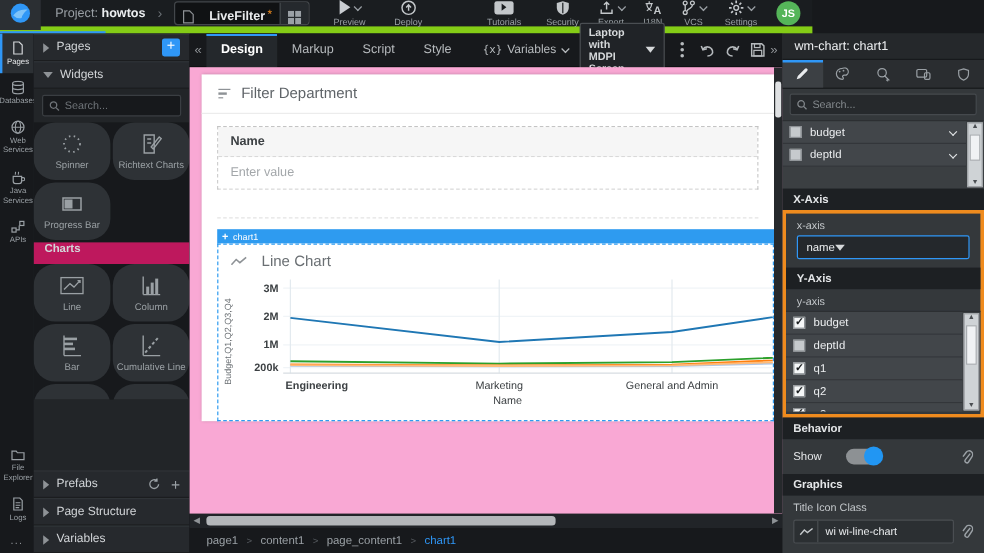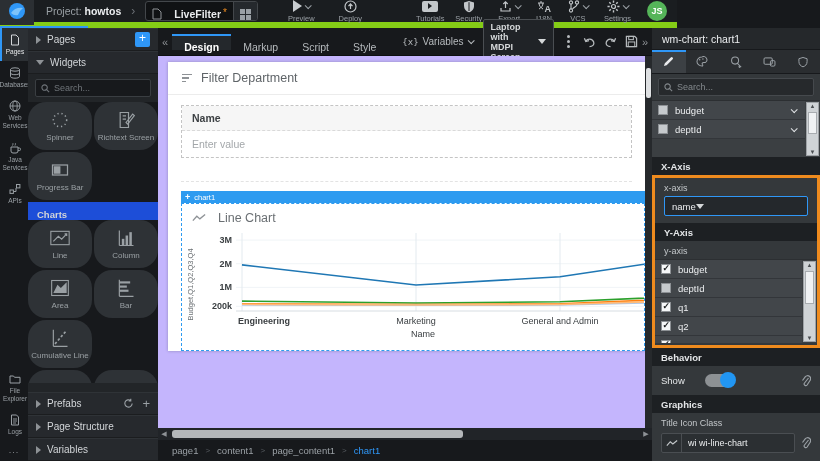--- a/index.html
+++ b/index.html
@@ -14,21 +14,21 @@
   .topbar { position:absolute; left:0; top:0; width:677px; height:28px; background:#1a1d20; display:flex; align-items:center; border-bottom:6px solid #84cc16; }
   .logo-block { width:34px; height:28px; background:#2b2f33; display:flex; align-items:center; justify-content:center; }
   .proj { margin-left:12px; font-size:10.5px; color:#9aa0a5; white-space:nowrap; }
   .proj b { color:#eceef0; font-weight:bold; }
   .crumb-sep { color:#6a6f74; font-size:12px; margin:0 10px; }
   .page-tab { display:flex; align-items:center; height:20px; background:#101214; border:1px solid #43474b; border-radius:3px; overflow:hidden; }
   .page-tab .seg { display:flex; align-items:flex-end; padding:0 6px; height:100%; }
   .page-tab .name { font-size:10.5px; font-weight:bold; color:#e9ebed; }
   .page-tab .dirty { color:#ef8b1e; font-size:10px; margin-left:2px; transform:translateY(-2px); }
   .page-tab .grid-seg { background:#25292d; border-left:1px solid #43474b; }
-  .topbar-actions { display:flex; gap:24px; margin-left:30px; }
+  .topbar-actions { display:flex; gap:24px; margin-left:20px; }
   .tb-act { display:flex; flex-direction:column; align-items:center; gap:1px; cursor:pointer; }
   .tb-act .ic { height:13px; display:flex; align-items:center; gap:3px; color:#c3c7ca; }
   .tb-act .lb { font-size:7.5px; color:#9aa0a5; }
   .play-tri { width:0; height:0; border-left:9px solid #c9cdd1; border-top:6px solid transparent; border-bottom:6px solid transparent; }
   .tutorial-ic { width:16px; height:11px; background:#c3c7ca; border-radius:2px; display:flex; align-items:center; justify-content:center; }
   .tutorial-ic i { width:0; height:0; border-left:4px solid #1a1d20; border-top:3px solid transparent; border-bottom:3px solid transparent; }
   .topbar-right { margin-left:auto; display:flex; align-items:center; gap:16px; padding-right:10px; }
   .avatar { width:20px; height:20px; border-radius:50%; background:#55b559; color:#fff; font-size:9px; font-weight:bold; display:flex; align-items:center; justify-content:center; }
   .active-strip { position:absolute; left:0; top:26px; width:88px; height:2px; background:#2f97f7; }
 
@@ -45,39 +45,39 @@
   .sec-hdr { height:23px; min-height:23px; background:#26292d; border-top:1px solid #2f3337; border-bottom:1px solid #1b1d1f; display:flex; align-items:center; padding:0 8px; gap:6px; font-size:10px; color:#d2d5d8; cursor:pointer; }
   .sec-hdr .flex { flex:1; }
   .plus-btn { width:15px; height:15px; background:#2f97f7; border-radius:2px; color:#fff; font-size:12px; line-height:13px; text-align:center; cursor:pointer; }
   .search-box { margin:5px 7px; height:18px; min-height:18px; background:#17191c; border:1px solid #3a3e42; border-radius:2px; display:flex; align-items:center; padding:0 5px; gap:4px; }
   .search-box .ph { font-size:9px; color:#6f7479; }
   .tiles { display:grid; grid-template-columns:1fr 1fr; gap:2px; background:#17191c; padding:0 0 2px; }
   .tile { background:#2e3236; height:48px; display:flex; flex-direction:column; align-items:center; justify-content:center; gap:3px; color:#9aa0a4; cursor:pointer;border-radius:18px; }
   .tile .lb { font-size:8px; color:#9aa0a4; white-space:nowrap; }
   .tiles.clip { height:13px; overflow:hidden; }
   .tiles.clip .tile { height:48px; }
-  .mini-hdr { height:18px; min-height:18px; background:#1d4ed8; display:flex; align-items:flex-end; padding:0 9px; font-size:9.5px; font-weight:bold; color:#d2d5d8; }
+  .mini-hdr { height:18px; min-height:18px; background:#be185d; display:flex; align-items:flex-start; padding:0 9px; font-size:9.5px; font-weight:bold; color:#d2d5d8; }
   .panel-bottom { margin-top:auto; }
   .hdr-tools { display:flex; gap:8px; align-items:center; color:#9aa0a5; font-size:12px; }
 
   
   .main { position:absolute; left:158px; top:28px; width:494px; height:433px; display:flex; flex-direction:column; background:#17191c; }
   .toolbar { height:28px; min-height:28px; display:flex; align-items:center; background:#17191c; border-bottom:1px solid #0e1012; }
   .tb-chev { color:#8e9296; font-size:11px; padding:0 4px; cursor:pointer; }
-  .ctab { height:16px; line-height:27px; padding:0 12px; font-size:10.5px; color:#b6babd; cursor:pointer; }
+  .ctab { height:28px; line-height:27px; padding:0 12px; font-size:10.5px; color:#b6babd; cursor:pointer; }
   .ctab.active { color:#fff; background:#24282c; box-shadow:inset 0 2px 0 #2f97f7; font-weight:bold; }
   .vars { display:flex; align-items:center; gap:4px; margin-left:14px; font-size:10px; color:#b6babd; cursor:pointer; }
   .vars .vx { font-family:"DejaVu Sans Mono", monospace; font-size:9px; }
   .device-sel { display:flex; align-items:center; gap:6px; margin-left:10px; border:1px solid #4a4e52; background:#202327; border-radius:2px; padding:2px 7px; font-size:9px; font-weight:bold; color:#d5d8da; cursor:pointer; }
   .kebab { margin-left:8px; display:flex; flex-direction:column; gap:2px; padding:0 5px; cursor:pointer; }
   .kebab i { width:3px; height:3px; background:#b6babd; border-radius:50%; }
   .tool-ic { color:#b6babd; margin-left:8px; cursor:pointer; display:flex; align-items:center; }
 
   
-  .canvas { flex:1; background:#c4b5fd; position:relative; overflow:hidden; }
+  .canvas { flex:1; background:#f9a8d4; position:relative; overflow:hidden; }
   .page { position:absolute; left:10px; top:6px; right:7px; background:#fff; box-shadow:0 0 3px rgba(0,0,0,.25); }
   .filt-hdr { display:flex; align-items:center; gap:9px; padding:9px 14px; border-bottom:1px solid #ececec; color:#5f6468; font-size:12.5px; }
   .filt-ic { display:flex; flex-direction:column; gap:2px; }
   .filt-ic i { height:1.5px; background:#8e9296; display:block; }
   .filt-ic i:nth-child(1){width:10px;} .filt-ic i:nth-child(2){width:7px;} .filt-ic i:nth-child(3){width:4px;}
   .name-panel { margin:10px 13px 0; border:1px dashed #c4c4c4; }
   .name-hdr { background:#f6f6f6; border-bottom:1px dashed #d9d9d9; padding:6px 10px; font-size:10.5px; font-weight:bold; color:#3c4043; }
   .name-val { padding:7px 10px; font-size:10.5px; color:#a3a7aa; background:#fff; }
   .gap-dashes { height:24px; border-bottom:1px dashed #e3e3e3; margin:0 13px; }
   .chart-widget { margin:9px 0 0 13px; }
@@ -328,21 +328,21 @@
       <svg width="20" height="20" viewBox="0 0 24 24">
           <circle cx="12" cy="12" r="8" fill="none" stroke="currentColor" stroke-width="1.8" stroke-dasharray="1.5 3.4"></circle>
         </svg>
       <span class="lb">Spinner</span>
     </div>
     <div class="tile">
       <svg width="20" height="20" viewBox="0 0 24 24">
           <path d="M5 3h10v18H5z M8 7h4 M8 11h4" fill="none" stroke="currentColor" stroke-width="1.4"></path>
           <path d="M12 15 L20 5 l2 1.6 L14 17z" fill="none" stroke="currentColor" stroke-width="1.4"></path>
         </svg>
-      <span class="lb">Richtext Screen</span>
+      <span class="lb">Richtext Charts</span>
     </div>
     <div class="tile">
       <svg width="20" height="20" viewBox="0 0 24 24">
           <rect x="3" y="6" width="18" height="12" fill="none" stroke="currentColor" stroke-width="1.5"></rect>
           <rect x="4.5" y="7.5" width="8" height="9" fill="currentColor"></rect>
         </svg>
       <span class="lb">Progress Bar</span>
     </div>
   </div>
   <div class="mini-hdr">
@@ -357,27 +357,20 @@
       <span class="lb">Line</span>
     </div>
     <div class="tile">
       <svg width="20" height="20" viewBox="0 0 24 24">
           <path d="M4 3v18 M4 21h17" stroke="currentColor" stroke-width="1.4"></path>
           <rect x="7" y="13" width="3" height="8" fill="currentColor"></rect>
           <rect x="11.5" y="9" width="3" height="12" fill="currentColor"></rect>
           <rect x="16" y="5" width="3" height="16" fill="currentColor"></rect>
         </svg>
       <span class="lb">Column</span>
-    </div>
-    <div class="tile">
-      <svg width="20" height="20" viewBox="0 0 24 24">
-          <rect x="2" y="3" width="20" height="18" fill="none" stroke="currentColor" stroke-width="1.3"></rect>
-          <path d="M4 18 L9 8 L13 12 L20 5 V18 Z" fill="currentColor"></path>
-        </svg>
-      <span class="lb">Area</span>
     </div>
     <div class="tile">
       <svg width="20" height="20" viewBox="0 0 24 24">
           <path d="M4 2v20 M4 22h17" stroke="currentColor" stroke-width="1.4"></path>
           <rect x="4" y="4" width="13" height="2.6" fill="currentColor"></rect>
           <rect x="4" y="9" width="9" height="2.6" fill="currentColor"></rect>
           <rect x="4" y="14" width="11" height="2.6" fill="currentColor"></rect>
         </svg>
       <span class="lb">Bar</span>
     </div>

